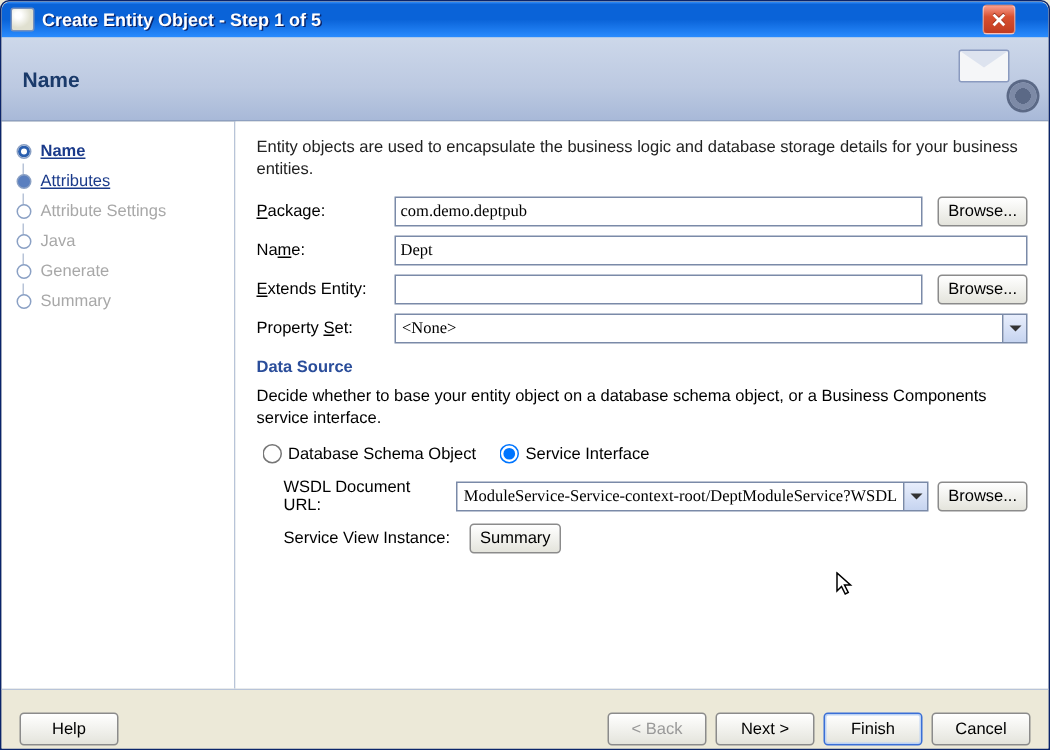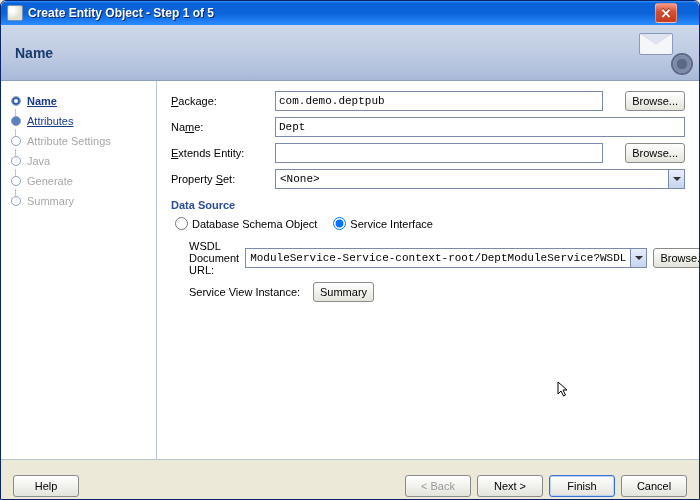--- a/index.html
+++ b/index.html
@@ -101,25 +101,25 @@
 
   .main {
     flex: 1;
     background: #fff;
     padding: 10px 14px;
     overflow: hidden;
     position: relative;
   }
   .intro { color: #222; margin-bottom: 10px; line-height: 1.35; }
 
-  .form-row { display: flex; align-items: center; margin-bottom: 6px; gap: 22px; justify-content: flex-end; }
+  .form-row { display: flex; align-items: center; margin-bottom: 6px; gap: 10px; justify-content: flex-end; }
   .form-row label.fl { width: 82px; color: #000; }
   .form-row label.fl .u { text-decoration: underline; }
   input[type=text], select.sel, .combo {
-    font-family: Liberation Mono, monospace; font-size: 11px;
+    font-family: Liberation Serif, serif; font-size: 11px;
     border: 1px solid #7a8aa8; padding: 2px 3px; height: 20px; background: #fff;
   }
   input[type=text] { flex: 1; }
   .btn-sm {
     height: 20px; padding: 0 6px;
     border: 1px solid #8b8b8b;
     background: linear-gradient(to bottom, #fff, #e4e4dc);
     border-radius: 3px; cursor: pointer; font-size: 11px;
   }
 
@@ -211,20 +211,21 @@
       <span class="lbl">Generate</span>
       <div class="connector"></div>
     </div>
     <div class="step inactive">
       <div class="dot"></div>
       <span class="lbl">Summary</span>
     </div>
   </div>
 
   <div class="main">
+    <div class="intro">Entity objects are used to encapsulate the business logic and database storage details for your business entities.</div>
 
     <div class="form-row">
       <label class="fl"><span class="u">P</span>ackage:</label>
       <input type="text" value="com.demo.deptpub" style="">
       <button class="btn-sm">Browse...</button>
     </div>
 
     <div class="form-row">
       <label class="fl">Na<span class="u">m</span>e:</label>
       <input type="text" value="Dept" style="">
@@ -238,20 +239,21 @@
 
     <div class="form-row">
       <label class="fl">Property <span class="u">S</span>et:</label>
       <div class="combo">
         <span>&lt;None&gt;</span>
         <div class="arrow"></div>
       </div>
     </div>
 
     <div class="sect-title">Data Source</div>
+    <div class="decide">Decide whether to base your entity object on a database schema object, or a Business Components service interface.</div>
 
     <div class="radio-row">
       <label class="radio-item">
         <input type="radio" name="ds" style="">
         <span>Database Schema Object</span>
       </label>
       <label class="radio-item">
         <input type="radio" name="ds" checked="" style="">
         <span>Service Interface</span>
       </label>

